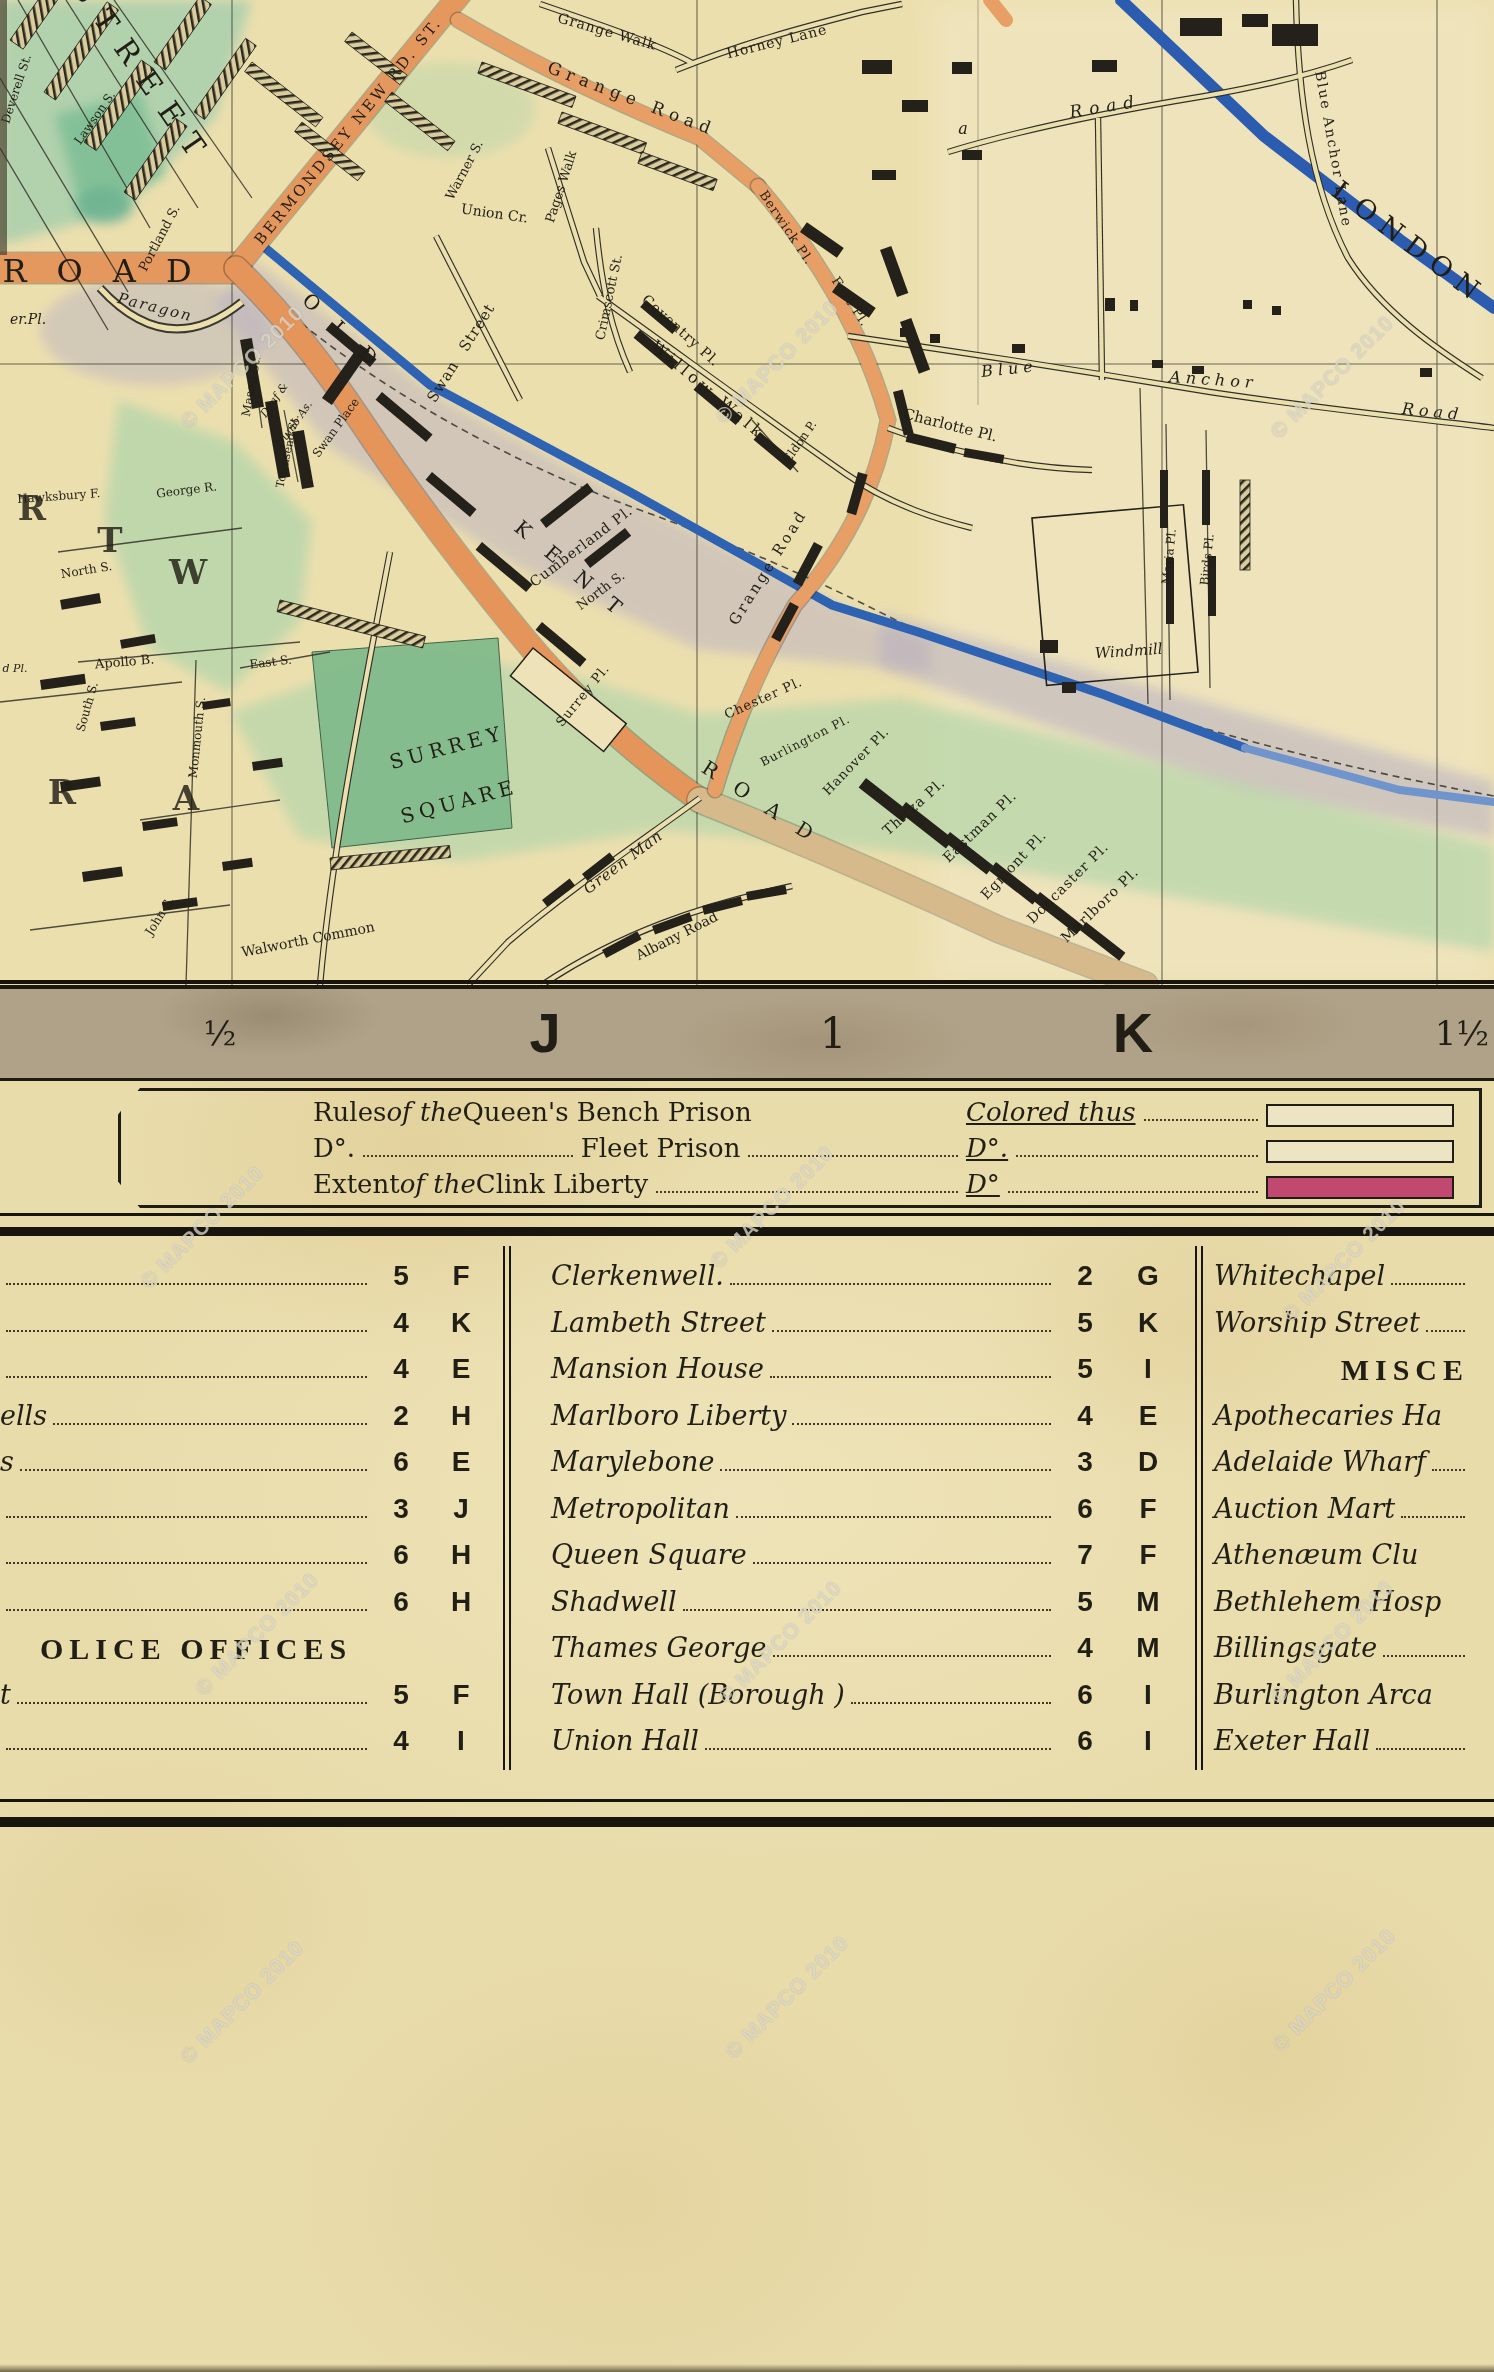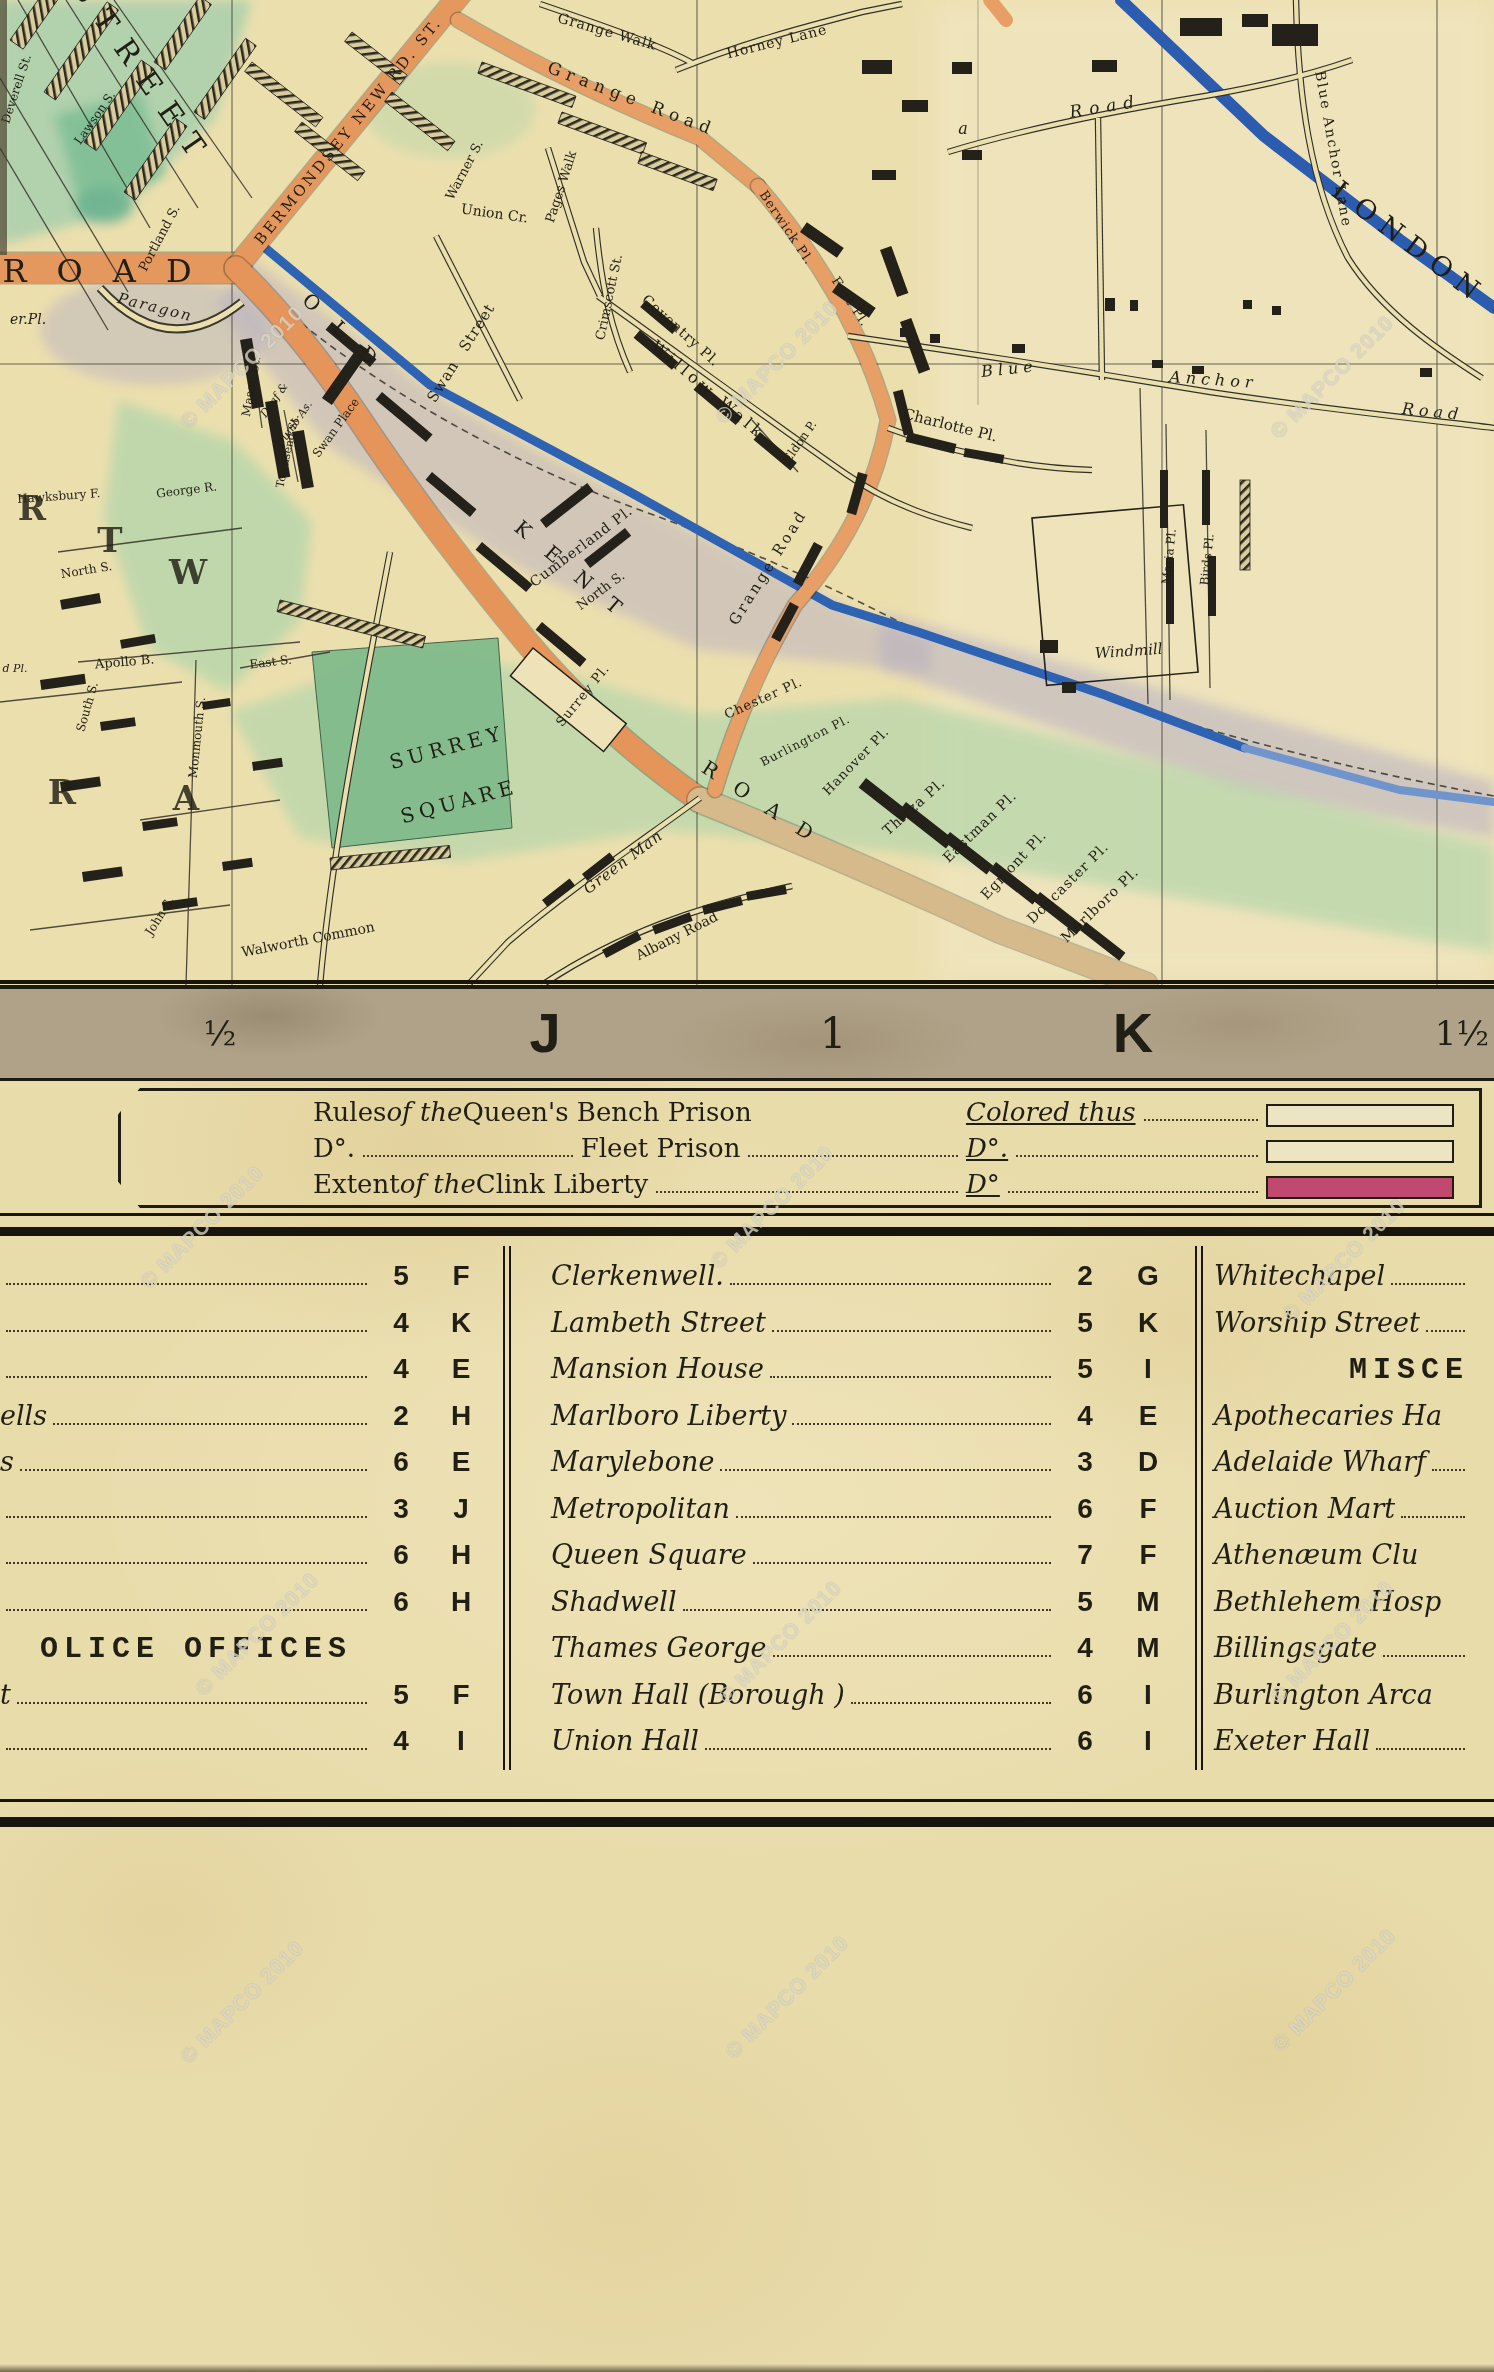--- a/index.html
+++ b/index.html
@@ -54,21 +54,21 @@
   .vdiv{position:absolute;top:-6px;height:524px;width:8px;border-left:2.5px solid #17150e;border-right:2.5px solid #17150e;box-sizing:border-box;}
   .row{height:46.5px;display:flex;align-items:baseline;padding-top:8px;box-sizing:border-box;white-space:nowrap;}
   .iname{font-style:italic;}
   .dots{flex:1;border-bottom:2.5px dotted #42392a;margin:0 6px 6px 6px;min-width:12px;}
   .num,.grid{font-family:"Liberation Sans",sans-serif;font-weight:bold;font-size:28px;text-align:center;}
   .col-left .row{padding-right:12px;}
   .col-left .num{width:56px;} .col-left .grid{width:64px;}
   .col-mid .row{padding-left:36px;padding-right:14px;}
   .col-mid .num{width:56px;} .col-mid .grid{width:70px;}
   .col-right .row{padding-left:30px;}
-  .colheader{font-family:Liberation Mono, monospace;font-weight:bold;font-size:30px;letter-spacing:6px;}
+  .colheader{font-family:Liberation Serif, serif;font-weight:bold;font-size:30px;letter-spacing:6px;}
   .col-left .header-row{padding-left:40px;}
   .col-right .header-row{justify-content:flex-end;padding-right:2px;}
 
   
   .wm{position:absolute;transform:rotate(-45deg);font-family:"Liberation Sans",sans-serif;
     font-weight:bold;font-size:21px;letter-spacing:1px;color:rgba(252,250,242,.62);
     text-shadow:0 0 1px rgba(80,70,40,.45);white-space:nowrap;pointer-events:none;}
   .edge-bottom{position:absolute;left:0;bottom:0;width:100%;height:8px;
     background:linear-gradient(rgba(0,0,0,0), rgba(70,62,40,.75));}
   .edge-left{position:absolute;left:0;top:0;width:7px;height:255px;background:rgba(62,57,42,.65);}

